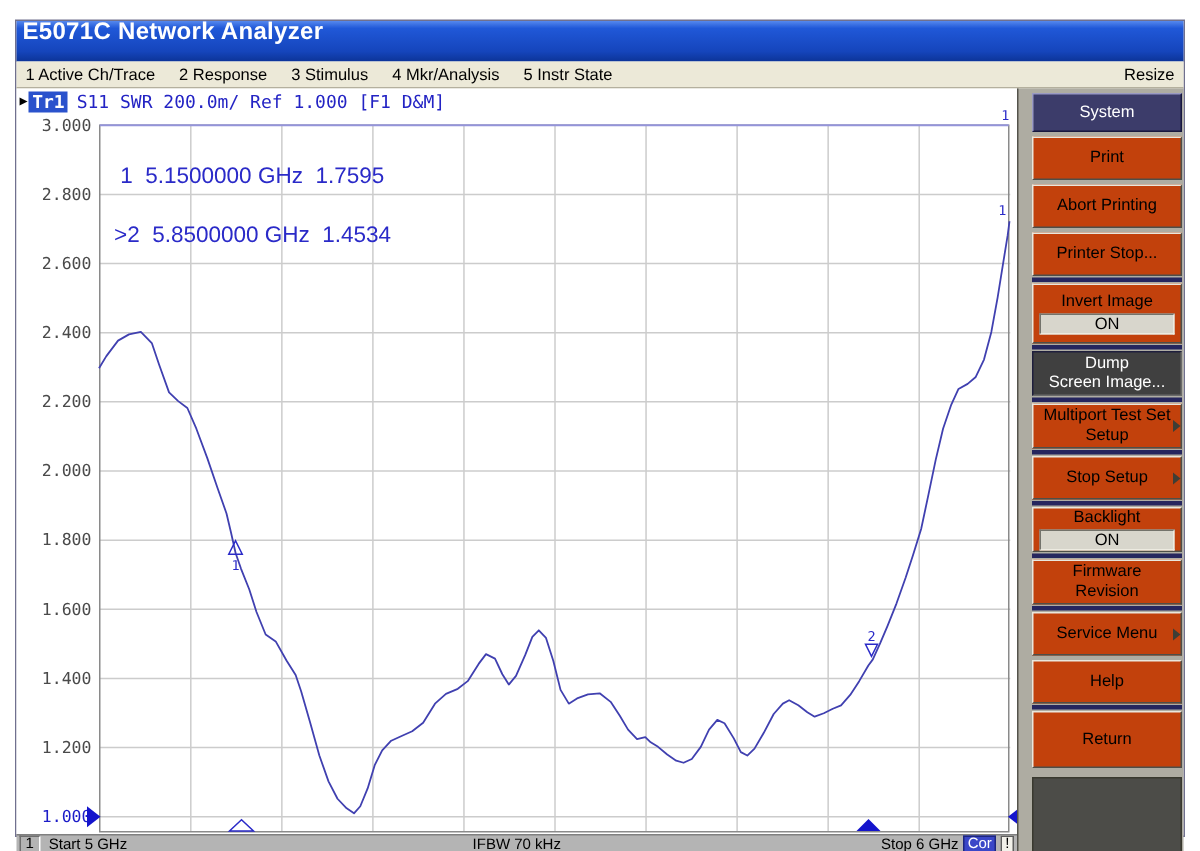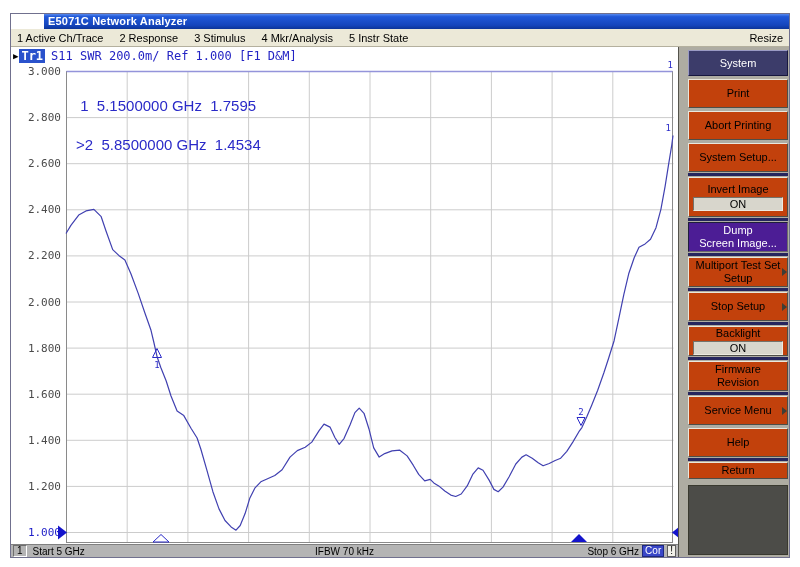--- a/index.html
+++ b/index.html
@@ -1,19 +1,19 @@
 <!DOCTYPE html>
 <html><head>
 <meta charset="utf-8">
 <style>
   * { box-sizing: border-box; margin: 0; padding: 0; }
   html,body { width:800px; height:567px; background:#ffffff; font-family:"Liberation Sans",sans-serif; overflow:hidden; }
   .window { position:absolute; left:10px; top:13px; width:780px; height:545px; border:1px solid #70708e; background:#fff; }
   
-  .titlebar { height:15px; background:linear-gradient(180deg,#5588ee 0%,#2058d8 18%,#1545bc 75%,#0c3498 100%); color:#fff; font-weight:bold; font-size:11px; line-height:15px; padding-left:4px; letter-spacing:.2px;margin-left:33px; }
+  .titlebar { height:27px; background:linear-gradient(180deg,#5588ee 0%,#2058d8 18%,#1545bc 75%,#0c3498 100%); color:#fff; font-weight:bold; font-size:16px; line-height:15px; padding-left:4px; letter-spacing:.2px; }
   
   .menubar { height:18px; background:#ece9d8; border-bottom:1px solid #b4b09e; display:flex; align-items:center; font-size:11px; color:#000; padding:0 6px; gap:16px; }
   .menubar .mspacer { flex:1; }
   .menuitem { cursor:default; white-space:nowrap; }
   
   .main { position:relative; width:778px; height:510px; }
   .chart-pane { position:absolute; left:0; top:0; width:667px; height:497px; background:#fff; }
   .trace-status { position:absolute; left:2px; top:1px; height:15px; display:flex; align-items:center; font-family:"DejaVu Sans Mono",monospace; font-size:12px; color:#2323c4; white-space:pre; }
   .tr-pointer { color:#000; font-size:9px; margin-right:1px; }
   .tr-box { background:#2a52cc; color:#fff; padding:0 2px; font-weight:bold; }
@@ -35,21 +35,21 @@
   .statusbar { position:absolute; left:0; top:497px; width:667px; height:13px; background:#b4b4b4; border-top:1px solid #808080; display:flex; align-items:center; font-size:10px; color:#000; padding:0 2px; }
   .chan-box { border-style:solid; border-width:1px; border-color:#6e6e6e #ffffff #ffffff #6e6e6e; padding:0 3px; height:12px; line-height:10px; margin-right:6px; }
   .sb-center { position:absolute; left:50%; transform:translateX(-50%); }
   .sb-right { margin-left:auto; display:flex; align-items:center; gap:3px; }
   .cor-box { background:#3a47c8; color:#fff; border:1px solid #1d2780; padding:0 2px; height:12px; line-height:10px; }
   .warn-box { background:#f2f1ea; border:1px solid #5e5e5e; padding:0 2px; height:12px; line-height:10px; }
   
   .sidebar { position:absolute; left:667px; top:0; width:111px; height:510px; background:#aeaca2; border-left:1px solid #54534b; padding:2px 16px 0 9px; }
   .softkey { width:100px; background:#c2410c; border-style:solid; border-width:1px; border-color:#e9e7dd #4e4e48 #4e4e48 #e9e7dd; font-size:11px; line-height:13px; text-align:center; display:flex; flex-direction:column; justify-content:center; position:relative; color:#000; cursor:default; }
   .softkey.header { background:#3c3c6a; color:#fff; border-color:#9a9ac4 #17173e #17173e #9a9ac4; }
-  .softkey.pressed { background:#4c1d95; color:#fff; border-color:#1e1e3c #6a6a6a #6a6a6a #1e1e3c; }
+  .softkey.pressed { background:#404040; color:#fff; border-color:#1e1e3c #6a6a6a #6a6a6a #1e1e3c; }
   .on-box { width:90px; margin:1px auto 1px; background:#d8d6cc; border-style:solid; border-width:1px; border-color:#73736b #edebe1 #edebe1 #73736b; font-size:11px; line-height:12px; }
   .sk-sep { width:100px; height:3px; background:#26265e; }
   .sk-arrow { position:absolute; right:0; top:50%; transform:translateY(-50%); width:0; height:0; border-top:4px solid transparent; border-bottom:4px solid transparent; border-left:5px solid #3e3e36; }
   .dark-panel { width:100px; height:70px; background:#4c4c48; border:1px solid #39392f; margin-top:6px; }
 </style>
 </head>
 <body>
 
 <div class="window">
 
@@ -155,21 +155,21 @@
           <div class="softkey header" style="margin-top: 1px; height: 26px;">
             <div>System</div>
           </div>
           <div class="softkey" style="margin-top: 3px; height: 29px;">
             <div>Print</div>
           </div>
           <div class="softkey" style="margin-top: 3px; height: 29px;">
             <div>Abort Printing</div>
           </div>
           <div class="softkey" style="margin-top: 3px; height: 29px;">
-            <div>System Setup...</div>
+            <div>Printer Stop...</div>
           </div>
           <div class="sk-sep" style="margin-top: 1px;"></div>
           <div class="softkey" style="margin-top: 1px; height: 40px;">
             <div>Invert Image</div>
             <div class="on-box">ON</div>
           </div>
           <div class="sk-sep" style="margin-top: 1px;"></div>
           <div class="softkey pressed" style="margin-top: 1px; height: 30px;">
             <div>Dump</div>
             <div>Screen Image...</div>
@@ -197,21 +197,21 @@
           </div>
           <div class="sk-sep" style="margin-top: 1px;"></div>
           <div class="softkey" style="margin-top: 1px; height: 29px;">
             <div>Service Menu</div>
             <span class="sk-arrow"></span>
           </div>
           <div class="softkey" style="margin-top: 3px; height: 29px;">
             <div>Help</div>
           </div>
           <div class="sk-sep" style="margin-top: 1px;"></div>
-          <div class="softkey" style="margin-top: 1px; height: 17px;">
+          <div class="softkey" style="margin-top: 1px; height: 38px;">
             <div>Return</div>
           </div>
         </div>
       <div class="dark-panel"></div>
     </div>
 
   </div>
 </div>
 
 </body></html>

